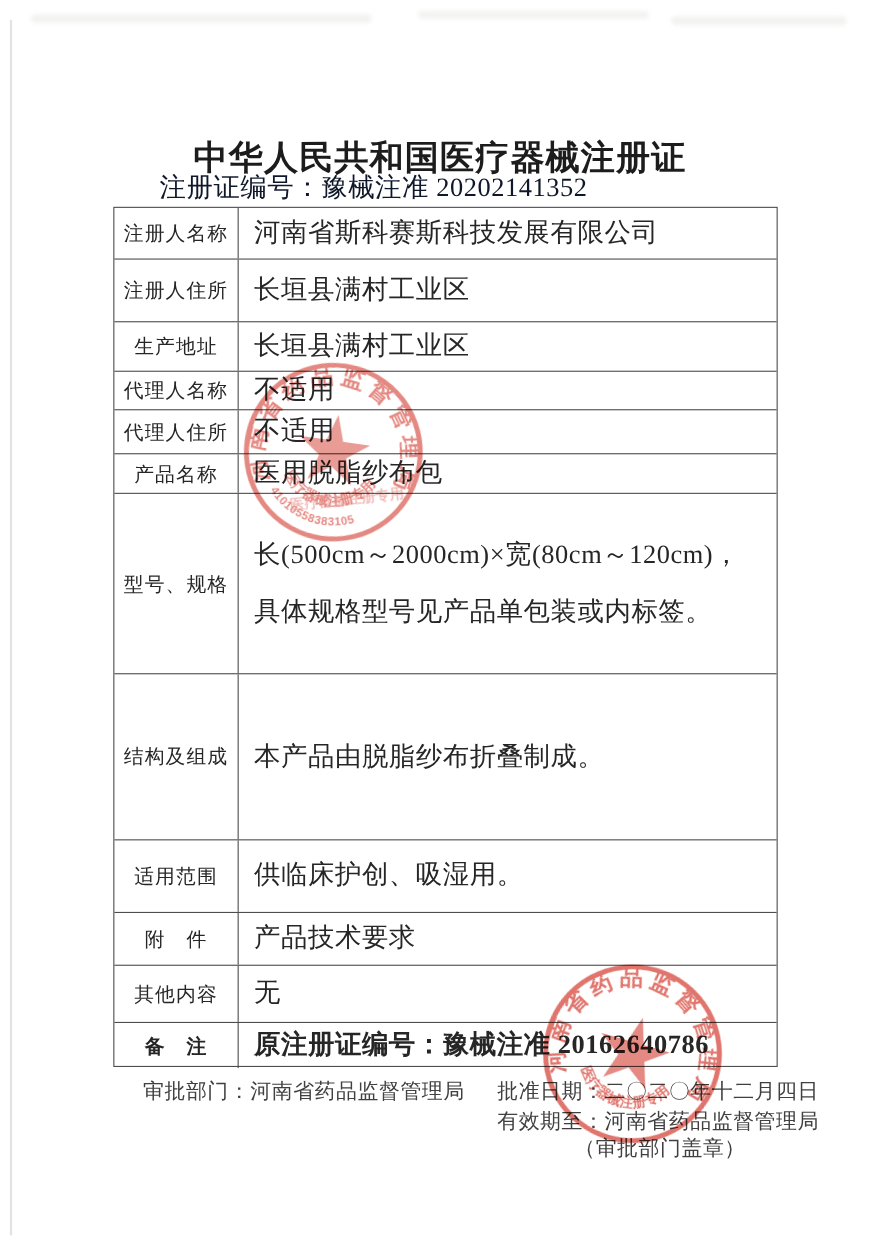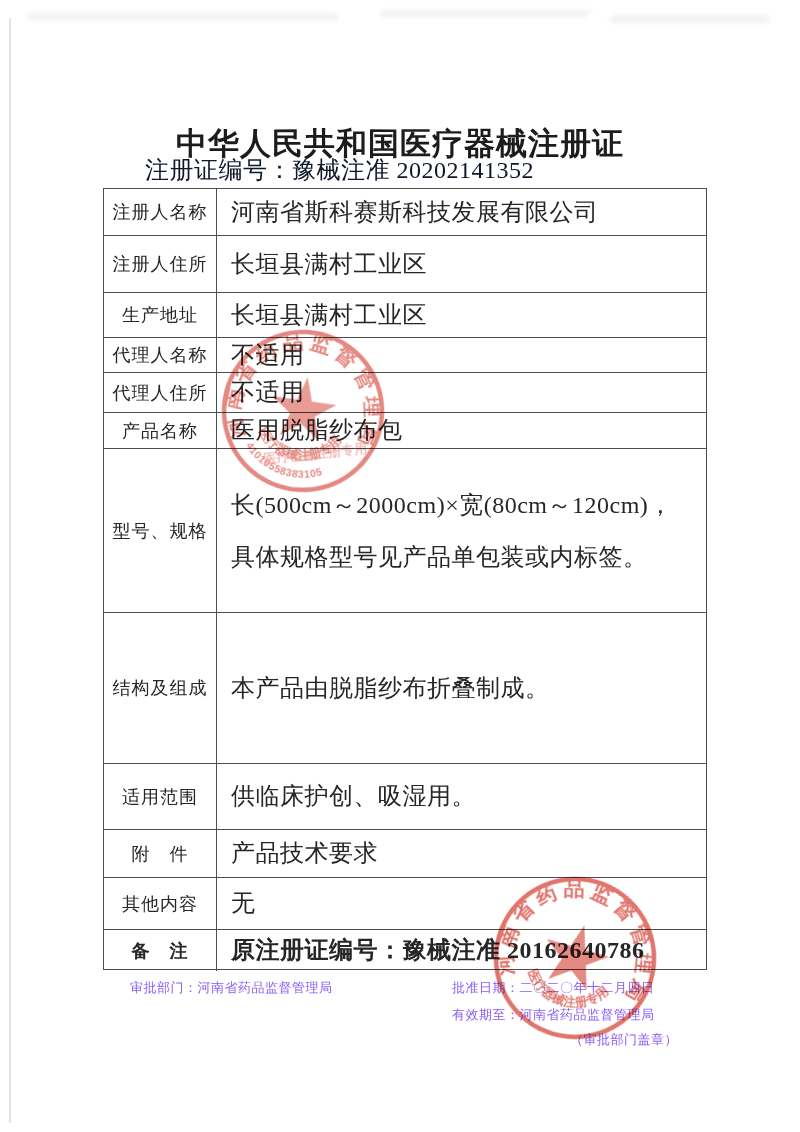--- a/index.html
+++ b/index.html
@@ -56,21 +56,21 @@
   .cv{
     flex:1;
     display:flex;align-items:center;
     padding:4px 18px 4px 14px;
     font-size:24px;letter-spacing:.5px;
     line-height:1.6;
   }
   .cv.tall{line-height:52px;}
   .footer-item{
     position:absolute;
-    font-size:13px;color:#8b5cf6;letter-spacing:.5px;
+    font-size:19px;color:#404040;letter-spacing:.5px;
   }
   .f-dept{left:130px;top:979px;}
   .f-date{left:452px;top:979px;}
   .f-valid{left:452px;top:1006px;}
   .f-sealnote{left:452px;top:1031px;width:226px;text-align:right;}
   
   .seal{
     position:absolute;
     mix-blend-mode:multiply;
     pointer-events:none;

